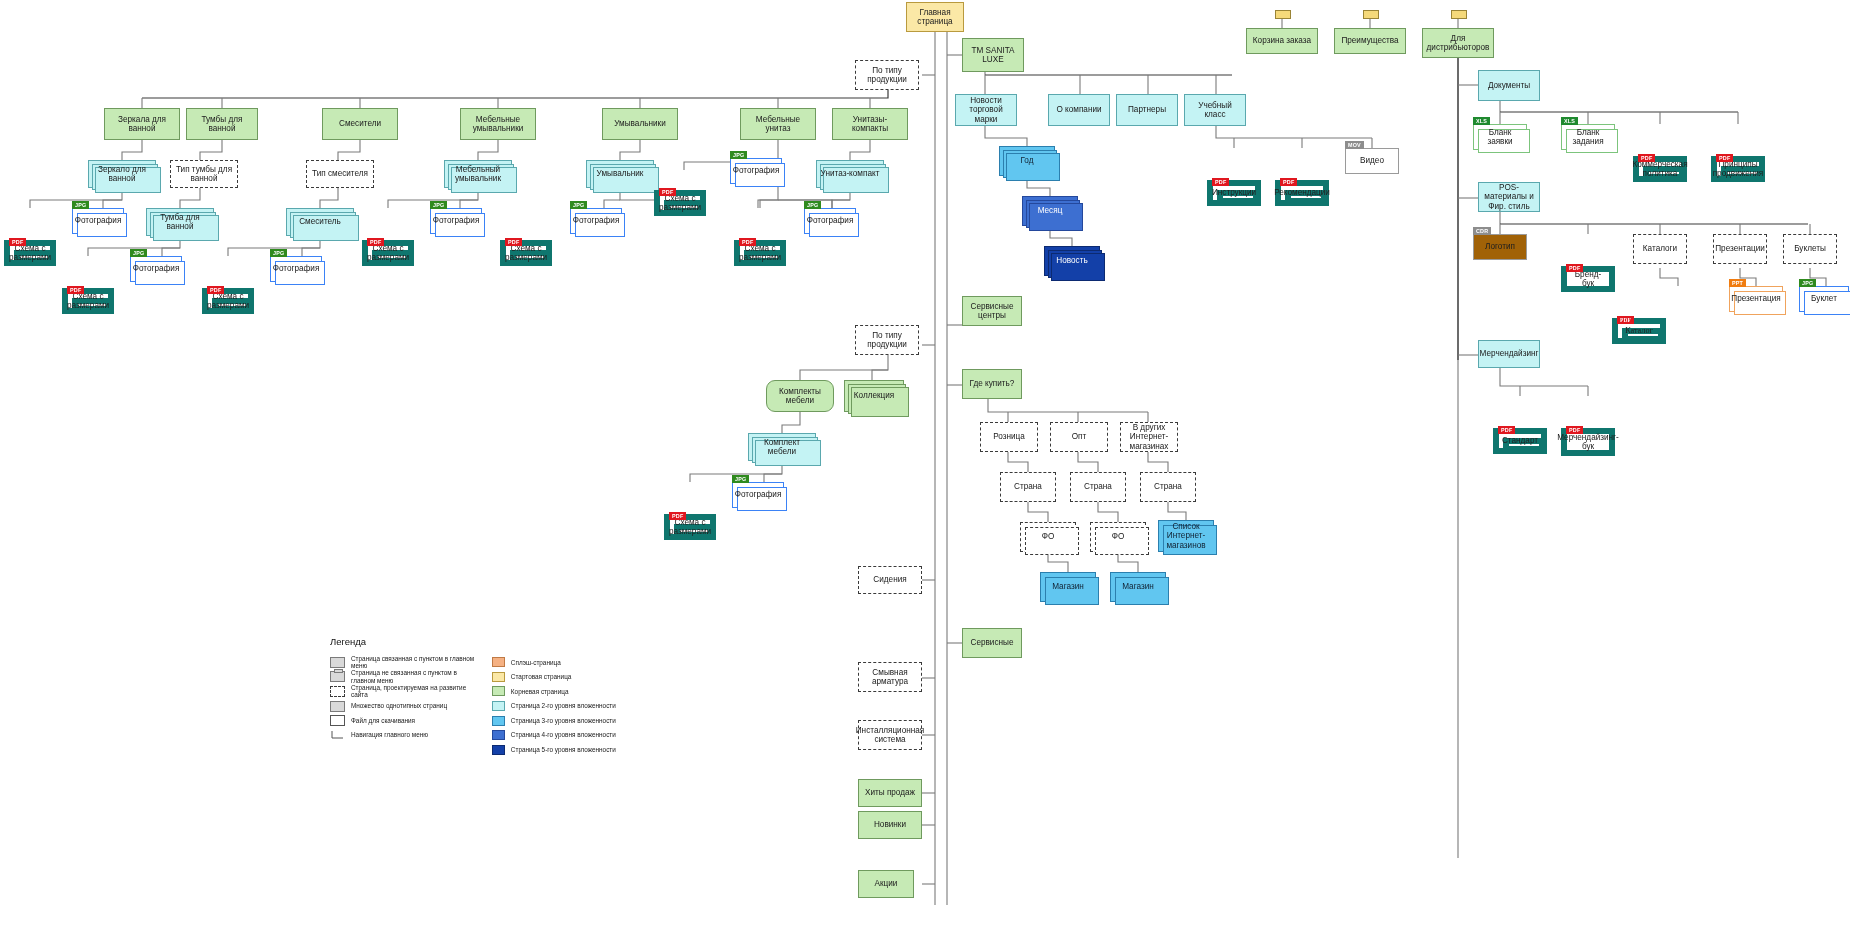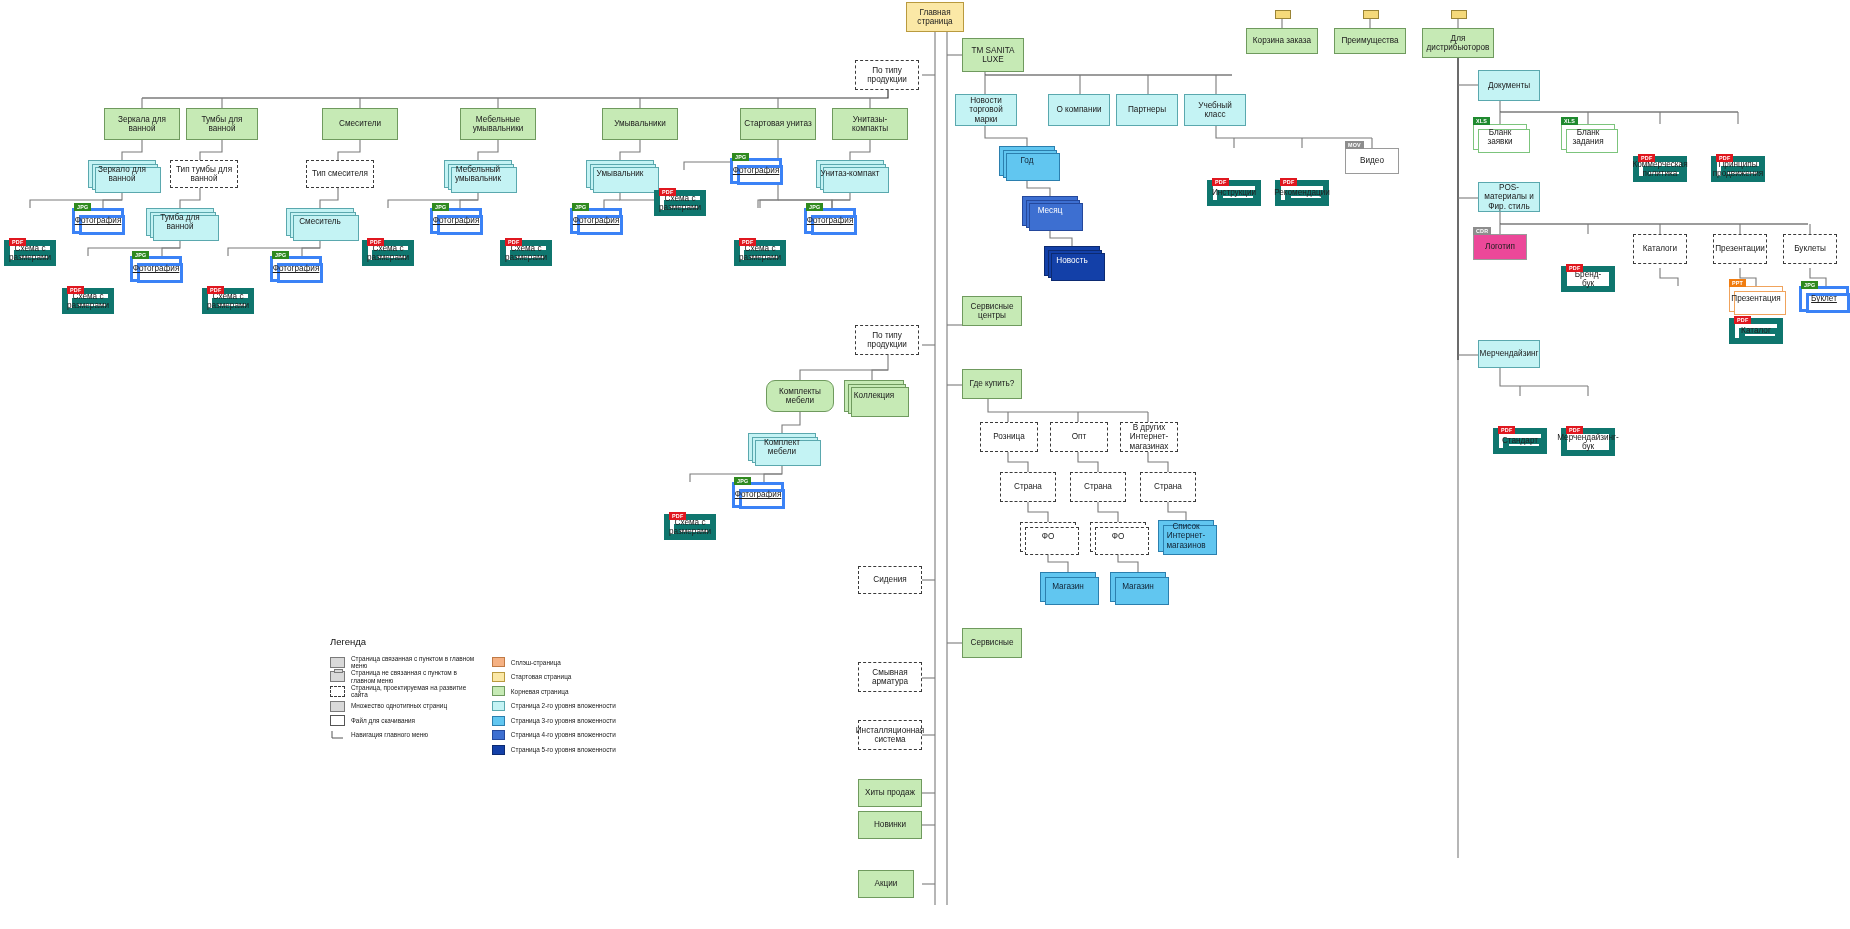--- a/index.html
+++ b/index.html
@@ -14,24 +14,24 @@
 
   
   .start   {background:#fbe8a6;border:1px solid #b99a3e;}
   .root    {background:#c6eab5;border:1px solid #6f9a5e;}
   .lvl2    {background:#c4f3f4;border:1px solid #5aa8ae;}
   .lvl3    {background:#61c6f0;border:1px solid #2b7fae;color:#123;}
   .lvl4    {background:#3d6fd1;border:1px solid #24489c;color:#fff;}
   .lvl5    {background:#1340a8;border:1px solid #0c2a71;color:#fff;}
   .dashed  {background:#ffffff;border:1px dashed #3a3a3a;}
   .file-pdf{background:#ffffff;border:6px solid #0f766e;margin-top:32px;}
-  .file-jpg{background:#ffffff;border:3px solid #3b82f6;text-decoration:underline;}
+  .file-jpg{background:#ffffff;border:1px solid #3b82f6;}
   .file-xls{background:#ffffff;border:1px solid #7cc47c;}
   .file-ppt{background:#ffffff;border:1px solid #f0a35c;}
-  .file-cdr{background:#ec4899;border:1px solid #9a9a9a;}
+  .file-cdr{background:#a16207;border:1px solid #9a9a9a;}
   .file-mov{background:#ffffff;border:1px solid #9a9a9a;}
 
   
   .stack::before,.stack::after{content:"";position:absolute;box-sizing:border-box;
       border:inherit;background:inherit;z-index:-1;}
   .stack::before{left:3px;top:3px;right:-3px;bottom:-3px;}
   .stack::after{left:6px;top:6px;right:-6px;bottom:-6px;}
   .stack{z-index:6;}
 
   .stack2::after{content:"";position:absolute;box-sizing:border-box;
@@ -255,21 +255,21 @@
 <div class="node root" style="left:322px;top:108px;width:76px;height:32px;">
   <span>Смесители</span>
     </div>
 <div class="node root" style="left:460px;top:108px;width:76px;height:32px;justify-content:center;">
   <span>Мебельные умывальники</span>
     </div>
 <div class="node root" style="left:602px;top:108px;width:76px;height:32px;">
   <span>Умывальники</span>
     </div>
 <div class="node root" style="left:740px;top:108px;width:76px;height:32px;">
-  <span>Стартовая унитаз</span>
+  <span>Мебельные унитаз</span>
     </div>
 <div class="node root" style="left:832px;top:108px;width:76px;height:32px;">
   <span>Унитазы-компакты</span>
     </div>
 
 <div class="node lvl2 stack" style="left:88px;top:160px;width:68px;height:28px;">
   <span>Зеркало для ванной</span>
     </div>
 <div class="node dashed" style="left:170px;top:160px;width:68px;height:28px;">
   <span>Тип тумбы для ванной</span>
@@ -537,21 +537,21 @@
 <div class="node dashed" style="left:1633px;top:234px;width:54px;height:30px;">
   <span>Каталоги</span>
     </div>
 <div class="node dashed" style="left:1713px;top:234px;width:54px;height:30px;">
   <span>Презентации</span>
     </div>
 <div class="node dashed" style="left:1783px;top:234px;width:54px;height:30px;">
   <span>Буклеты</span>
     </div>
 
-<div class="node file-pdf stack2" style="left:1729px;top:286px;width:54px;height:26px;">
+<div class="node file-pdf stack2" style="left:1612px;top:286px;width:54px;height:26px;font-family:Liberation Serif, serif;">
   <span class="tag pdf">PDF</span>
   <span>Каталог</span>
     </div>
 <div class="node file-ppt stack2" style="left:1729px;top:286px;width:54px;height:26px;">
   <span class="tag ppt">PPT</span>
   <span>Презентация</span>
     </div>
 <div class="node file-jpg stack2" style="left:1799px;top:286px;width:50px;height:26px;">
   <span class="tag jpg">JPG</span>
   <span>Буклет</span>

